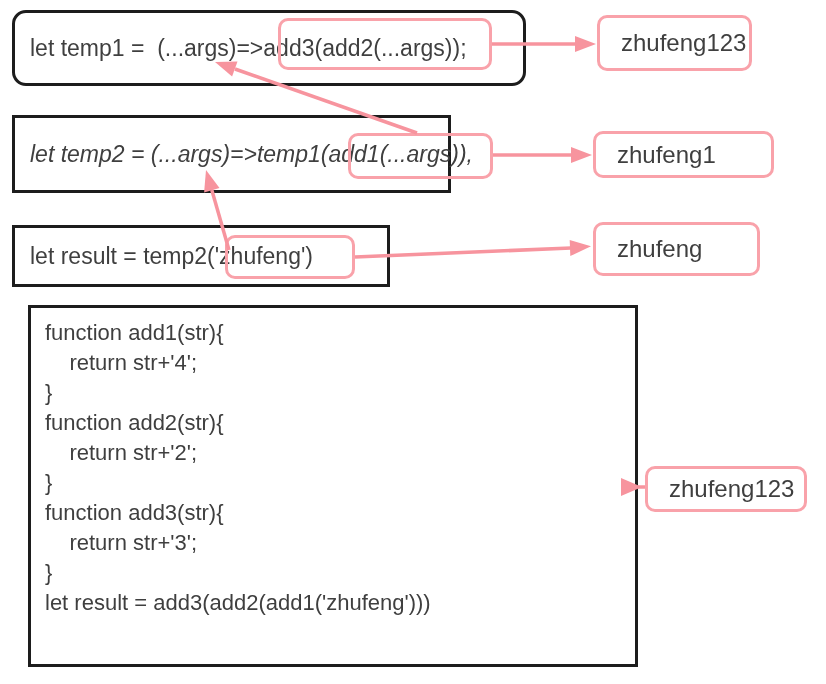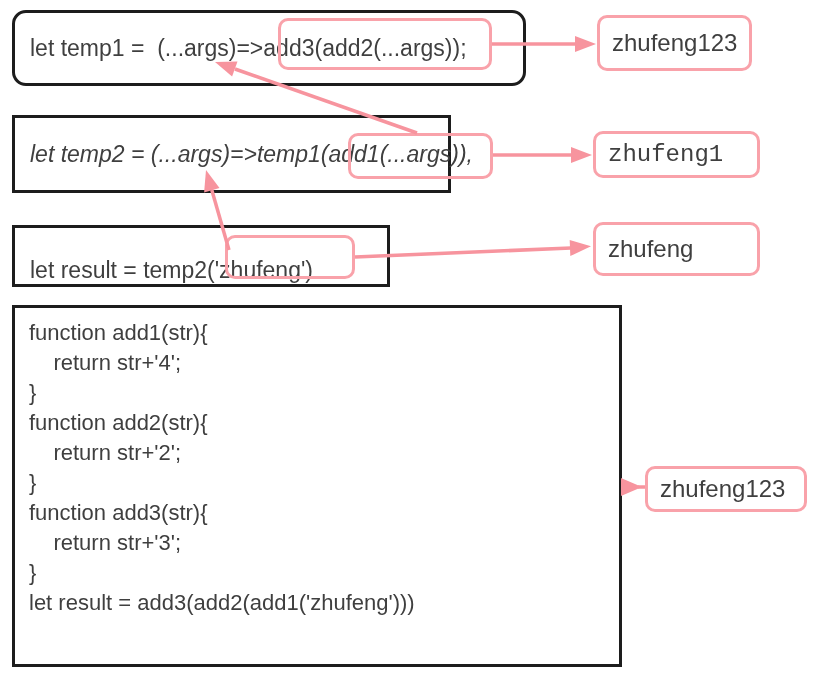--- a/index.html
+++ b/index.html
@@ -34,21 +34,21 @@
     position:absolute;box-sizing:border-box;
     border:3px solid var(--highlight-pink);border-radius:10px;
     background:transparent;z-index:4;
   }
   .result-label{
     position:absolute;box-sizing:border-box;
     border:3px solid var(--highlight-pink);border-radius:10px;
     background:var(--background);
     display:flex;align-items:center;
     font-size:24px;color:var(--code-text);
-    padding-left:12px;z-index:2;
+    padding-left:21px;z-index:2;
   }
   #arrows-overlay{
     position:absolute;left:0;top:0;width:826px;height:684px;
     z-index:6;pointer-events:none;
   }
   .arrow-line{stroke:var(--arrow-pink);stroke-width:3.5;fill:none;}
   .arrow-head{fill:var(--arrow-pink);stroke:none;}
 </style>
 </head>
 <body>
@@ -56,45 +56,45 @@
 <div id="stage">
 
   <div class="code-box" id="box-temp1" style="left:12px;top:10px;width:514px;height:76px;border-radius:14px;">
     <span class="code-text">let temp1 =  (...args)=&gt;add3(add2(...args));</span>
   </div>
 
   <div class="code-box" id="box-temp2" style="left:12px;top:115px;width:439px;height:78px;font-style:italic;">
     <span class="code-text">let temp2 = (...args)=&gt;temp1(add1(...args)),</span>
   </div>
 
-  <div class="code-box" id="box-result" style="left:12px;top:225px;width:378px;height:62px;align-items:flex-end;">
+  <div class="code-box" id="box-result" style="left:12px;top:225px;width:378px;height:62px;">
     <span class="code-text">let result = temp2('zhufeng')</span>
   </div>
 
-  <div class="code-box" id="box-functions" style="left:12px;top:305px;width:610px;height:362px;">
+  <div class="code-box" id="box-functions" style="left:28px;top:305px;width:610px;height:362px;">
     <div class="code-line">function add1(str){</div>
     <div class="code-line">    return str+'4';</div>
     <div class="code-line">}</div>
     <div class="code-line">function add2(str){</div>
     <div class="code-line">    return str+'2';</div>
     <div class="code-line">}</div>
     <div class="code-line">function add3(str){</div>
     <div class="code-line">    return str+'3';</div>
     <div class="code-line">}</div>
     <div class="code-line">let result = add3(add2(add1('zhufeng')))</div>
   </div>
 
   <div class="highlight-rect" style="left:278px;top:18px;width:214px;height:52px;"></div>
   <div class="highlight-rect" style="left:348px;top:133px;width:145px;height:46px;"></div>
   <div class="highlight-rect" style="left:225px;top:235px;width:130px;height:44px;"></div>
 
   <div class="result-label" style="left:597px;top:15px;width:155px;height:56px;">
     <span>zhufeng123</span>
   </div>
-  <div class="result-label" style="left:593px;top:131px;width:167px;height:47px;font-family:Liberation Mono, monospace;">
+  <div class="result-label" style="left:593px;top:131px;width:181px;height:47px;">
     <span>zhufeng1</span>
   </div>
   <div class="result-label" style="left:593px;top:222px;width:167px;height:54px;">
     <span>zhufeng</span>
   </div>
   <div class="result-label" style="left:645px;top:466px;width:162px;height:46px;">
     <span>zhufeng123</span>
   </div>
 
   <svg id="arrows-overlay" viewBox="0 0 826 684" xmlns="http://www.w3.org/2000/svg">

